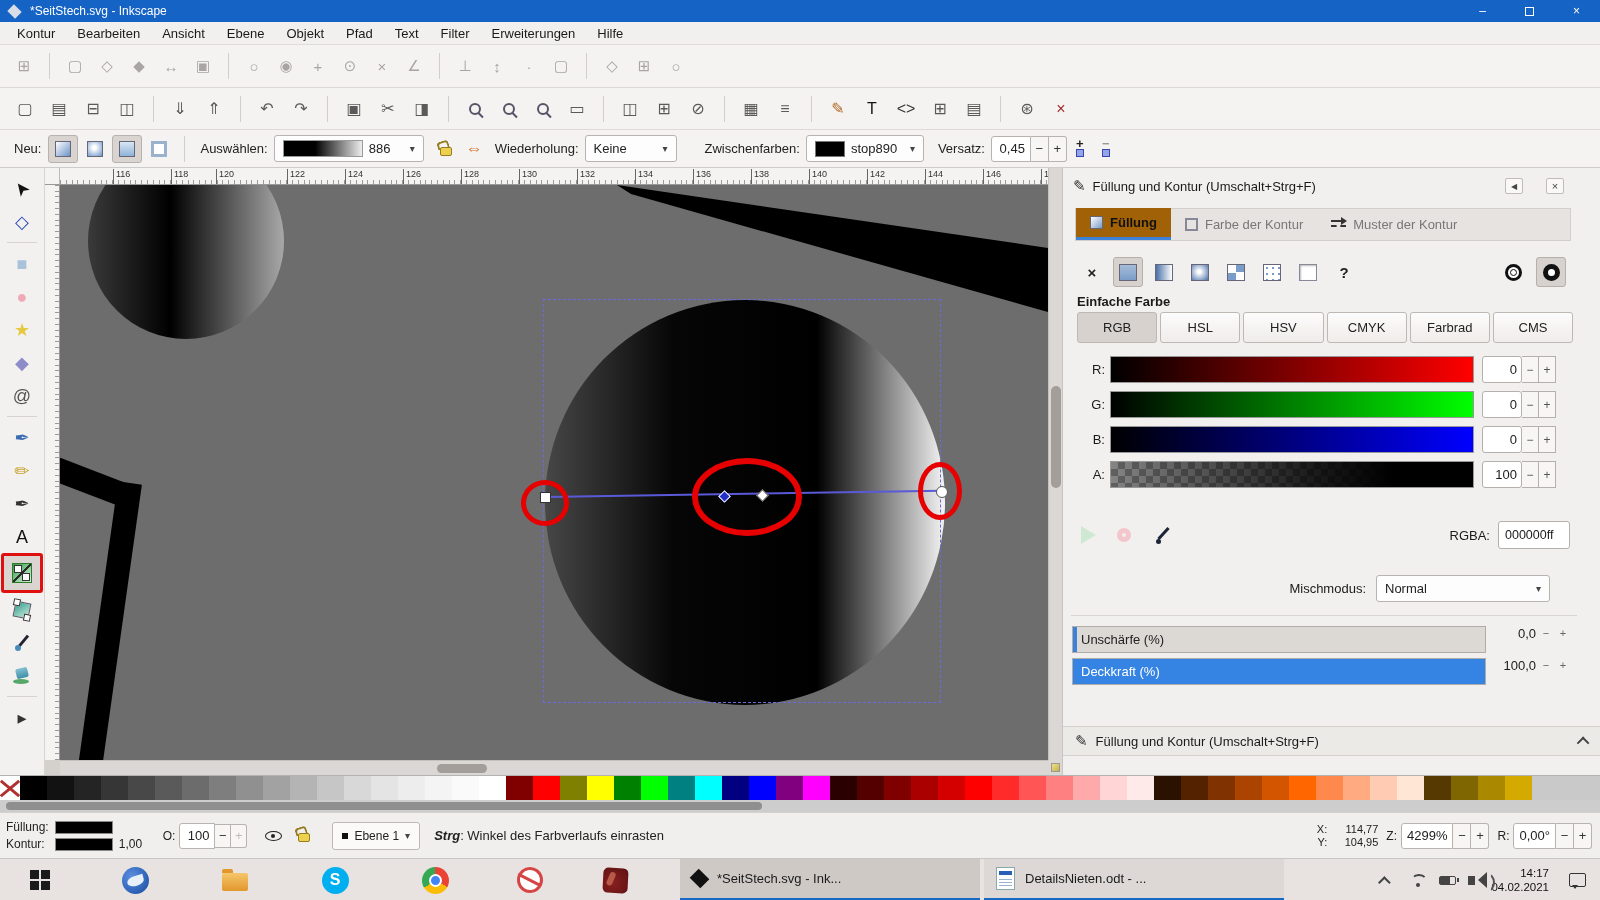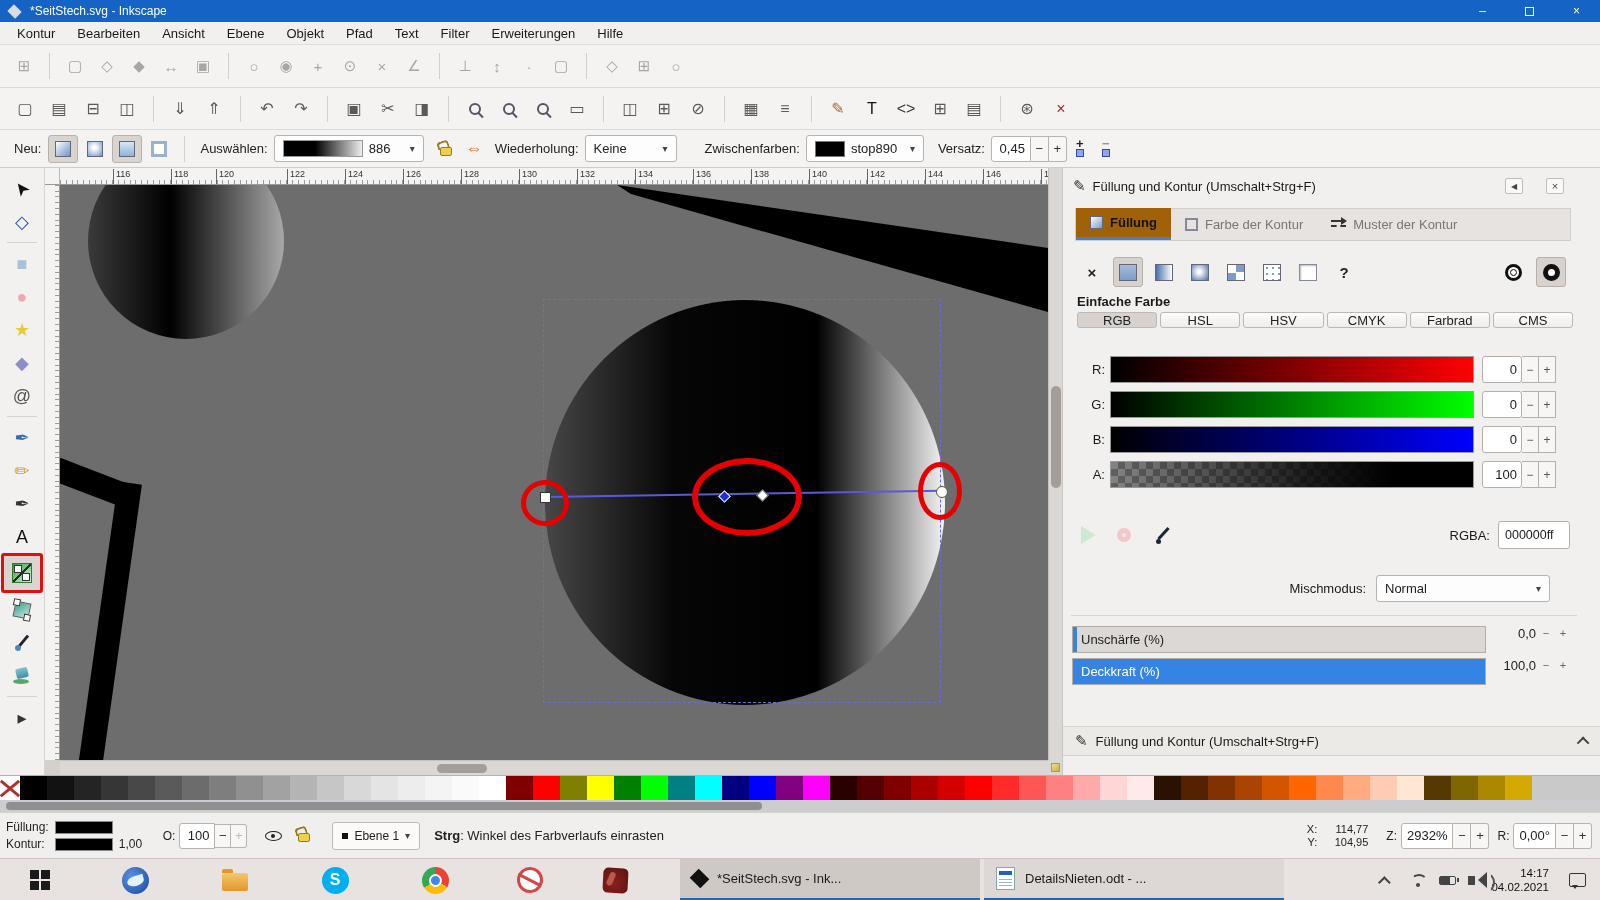--- a/index.html
+++ b/index.html
@@ -125,21 +125,21 @@
   .ft-radial{width:18px;height:17px;border:1px solid #667;background:radial-gradient(circle at 45% 45%,#fff 12%,#4a70a8);display:block;}
   .ft-pattern{width:18px;height:17px;border:1px solid #667;background:conic-gradient(#7a9cc8 0 25%,#fff 0 50%,#7a9cc8 0 75%,#fff 0);display:block;}
   .ft-swatch{width:18px;height:17px;border:1px solid #667;background:radial-gradient(#7a9cc8 32%,transparent 34%) 0 0/6px 6px,#fff;display:block;}
   .ft-unknown{width:18px;height:17px;border:1px solid #889;background:#fff;box-shadow:inset 1px 1px 2px #bbb;display:block;}
   #fill-rules{position:absolute;right:34px;top:86px;height:36px;display:flex;align-items:center;gap:8px;}
   .rule-eo{width:17px;height:17px;border:3px solid #111;border-radius:50%;background:#fff;position:relative;display:block;}
   .rule-eo::after{content:"";position:absolute;inset:2px;border:1.5px solid #111;border-radius:50%;}
   .rule-nz{width:17px;height:17px;border:5px solid #111;border-radius:50%;background:#fff;display:block;}
   #simple-color-label{position:absolute;left:14px;top:126px;font-weight:bold;font-size:13px;}
   #color-tabs{position:absolute;left:14px;top:144px;width:496px;display:flex;gap:3px;}
-  .color-tab{flex:1;height:16px;display:flex;align-items:center;justify-content:center;border:1px solid #bdb8b4;border-radius:3px;background:linear-gradient(#fdfcfc,#efecea);font-size:13px;color:#222;}
+  .color-tab{flex:1;height:31px;display:flex;align-items:center;justify-content:center;border:1px solid #bdb8b4;border-radius:3px;background:linear-gradient(#fdfcfc,#efecea);font-size:13px;color:#222;}
   .color-tab.active{background:#d7d2ce;}
   #sliders{position:absolute;left:0;top:184px;width:100%;}
   .slider-row{height:35px;display:flex;align-items:center;padding-left:20px;}
   .sl-label{width:22px;text-align:right;margin-right:5px;font-size:13px;}
   .sl-bar{width:364px;height:27px;border:1px solid #999;}
   .grad-r{background:linear-gradient(90deg,#000,#f00);}
   .grad-g{background:linear-gradient(90deg,#000,#0f0);}
   .grad-b{background:linear-gradient(90deg,#000,#00f);}
   .grad-a{background:linear-gradient(90deg,rgba(0,0,0,.3) 0%,rgba(0,0,0,.85) 55%,#000 78%),repeating-conic-gradient(#8a8a8a 0% 25%,#bdbdbd 0% 50%);background-size:auto,14px 14px;}
   .sl-value{width:40px;height:27px;background:#fff;border:1px solid #b5b0ac;border-radius:3px;display:flex;align-items:center;justify-content:flex-end;padding-right:4px;margin-left:8px;font-size:13px;}
@@ -185,22 +185,22 @@
   .fs-extra{min-width:30px;font-size:12px;}
   .o-label{margin-left:14px;margin-right:4px;}
   .spin-value.small{min-width:36px;height:24px;}
   .spin-btn.small{height:24px;width:16px;}
   .eye{width:17px;height:10px;border:1.6px solid #222;border-radius:50%;position:relative;display:block;margin:0 10px 0 18px;}
   .eye::after{content:"";position:absolute;left:5px;top:2px;width:4px;height:4px;border-radius:50%;background:#222;}
   #statusbar .lock{margin:4px 10px 0 6px;}
   .layer-dd{display:flex;align-items:center;gap:6px;background:#fbfaf9;border:1px solid #bdb8b4;border-radius:3px;height:28px;padding:0 9px;margin-left:12px;font-size:12px;}
   .layer-dot{width:6px;height:6px;background:#111;display:block;}
   .status-msg{margin-left:14px;font-size:13px;}
-  .status-msg b{font-weight:bold;}
-  .xy-block{margin-left:auto;display:flex;flex-direction:column;align-items:flex-end;font-size:11px;line-height:13px;margin-right:10px;}
+  .status-msg b{font-weight:bold;font-style:italic;}
+  .xy-block{margin-left:auto;display:flex;flex-direction:column;align-items:flex-end;font-size:11px;line-height:13px;}
   .xy-block .num{display:inline-block;width:48px;text-align:right;}
   .zr-label{margin:0 4px 0 8px;}
   #statusbar .spin-value{height:26px;}
 
   
   #taskbar{position:absolute;left:0;top:858px;width:1600px;height:42px;background:#e8e3e1;border-top:1px solid #cac5c2;}
   .task-cell{position:absolute;top:0;width:64px;height:42px;display:flex;align-items:center;justify-content:center;}
   .winlogo{display:grid;grid-template-columns:9px 9px;grid-template-rows:9px 9px;gap:2px;}
   .winlogo span{background:#1b1b1b;display:block;}
   .tbird{width:27px;height:27px;border-radius:50%;background:radial-gradient(circle at 35% 35%,#5b8fe0,#174a9e);position:relative;}
@@ -699,21 +699,21 @@
       <span class="arrow" style="font-size:10px;color:#444;">▾</span>
     </div>
     <div class="status-msg">
       <b>Strg</b><span>: Winkel des Farbverlaufs einrasten</span>
     </div>
     <div class="xy-block">
       <div><span>X:</span> <span class="num">114,77</span></div>
       <div><span>Y:</span> <span class="num">104,95</span></div>
     </div>
     <span class="zr-label">Z:</span>
-    <div class="spin-value">2932%</div>
+    <div class="spin-value">4299%</div>
     <div class="spin-btn">−</div>
     <div class="spin-btn plus">+</div>
     <span class="zr-label">R:</span>
     <div class="spin-value">0,00°</div>
     <div class="spin-btn">−</div>
     <div class="spin-btn plus" style="margin-right:8px;">+</div>
   </div>
 
   <div id="taskbar">
     <div class="task-cell" style="left:8px;">

